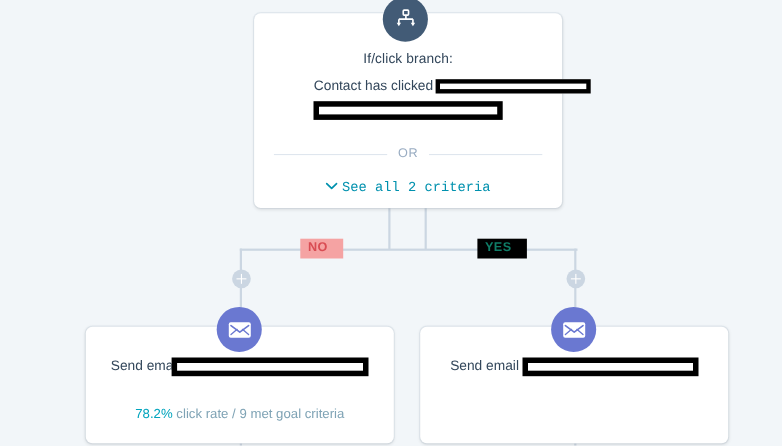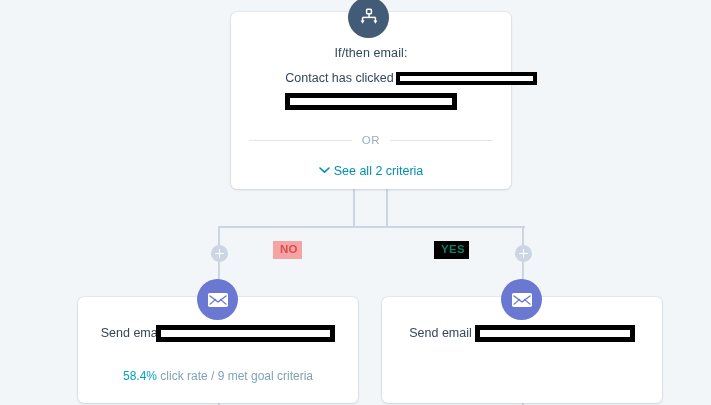--- a/index.html
+++ b/index.html
@@ -111,20 +111,21 @@
   .see-all {
     position: absolute;
     top: 152px;
     left: 0;
     width: 100%;
     text-align: center;
     font-size: 12.5px;
     color: #0091ae;
     cursor: pointer;
     white-space: nowrap;
+    font-family: Liberation Mono, monospace;
   }
   .see-all .chev {
     display: inline-block;
     margin-right: 4px;
     position: relative;
     top: -1px;
   }
 
   
   .node-icon {
@@ -172,25 +173,24 @@
   .plus-btn::before { width: 9px; height: 1.6px; }
   .plus-btn::after  { width: 1.6px; height: 9px; }
   #plus-no  { left: 211px; top: 245px; }
   #plus-yes { left: 515px; top: 245px; }
 
   
   .branch-label {
     position: absolute;
     font-size: 11.5px;
     font-weight: bold;
-    padding: 2px 4px 3px 7px;
+    padding: 2px 14px 3px 7px;
     z-index: 4;
     letter-spacing: .3px;
     line-height: 13px;
-    margin-top: 24px;
   }
   #label-no {
     left: 273px;
     top: 217px;
     background: #f5a3a3;
     color: #d94c53;
   }
   #label-yes {
     left: 434px;
     top: 217px;
@@ -257,21 +257,21 @@
       <path d="M10 5.8 L10 9.4" stroke="#ffffff" stroke-width="1.5" fill="none"></path>
       <path d="M3.6 9.4 L16.4 9.4" stroke="#ffffff" stroke-width="1.5" fill="none"></path>
       <path d="M3.6 9.4 L3.6 13.2" stroke="#ffffff" stroke-width="1.5" fill="none"></path>
       <path d="M16.4 9.4 L16.4 13.2" stroke="#ffffff" stroke-width="1.5" fill="none"></path>
       <path d="M1.6 12.6 L3.6 15.8 L5.6 12.6 Z" fill="#ffffff"></path>
       <path d="M14.4 12.6 L16.4 15.8 L18.4 12.6 Z" fill="#ffffff"></path>
     </svg>
   </div>
 
   <div class="card" id="branch-card">
-    <div class="branch-title">If/then email:</div>
+    <div class="branch-title">If/click branch:</div>
 
     <div class="criteria-row">
       <span>Contact has clicked</span><span class="redact" style="width:141px; margin-left:2px;"></span>
     </div>
 
     <div class="criteria-row2">
       <span class="redact redact-tall" style="width:172px;"></span>
     </div>
 
     <div class="or-divider">
@@ -302,21 +302,21 @@
       <path d="M3 12.2 L8.6 7.4" fill="none" stroke="#6a78d1" stroke-width="1.2" stroke-linecap="round"></path>
       <path d="M19 12.2 L13.4 7.4" fill="none" stroke="#6a78d1" stroke-width="1.2" stroke-linecap="round"></path>
     </svg>
   </div>
 
   <div class="card" id="email-card-left">
     <div class="email-row">
       <span>Send email</span><span class="redact redact-tall" style="width:179px; margin-left:-7px;"></span>
     </div>
     <div class="email-stat">
-      <span class="pct">58.4%</span>
+      <span class="pct">78.2%</span>
       <span>click rate / 9 met goal criteria</span>
     </div>
   </div>
 
   <div class="node-icon email-icon" id="email-icon-right">
     <svg width="22" height="16" viewBox="0 0 22 16" aria-hidden="true">
       <rect x="1" y="1" width="20" height="14" rx="1.8" fill="#ffffff"></rect>
       <path d="M3 4 L11 10 L19 4" fill="none" stroke="#6a78d1" stroke-width="1.5" stroke-linecap="round" stroke-linejoin="round"></path>
       <path d="M3 12.2 L8.6 7.4" fill="none" stroke="#6a78d1" stroke-width="1.2" stroke-linecap="round"></path>
       <path d="M19 12.2 L13.4 7.4" fill="none" stroke="#6a78d1" stroke-width="1.2" stroke-linecap="round"></path>

